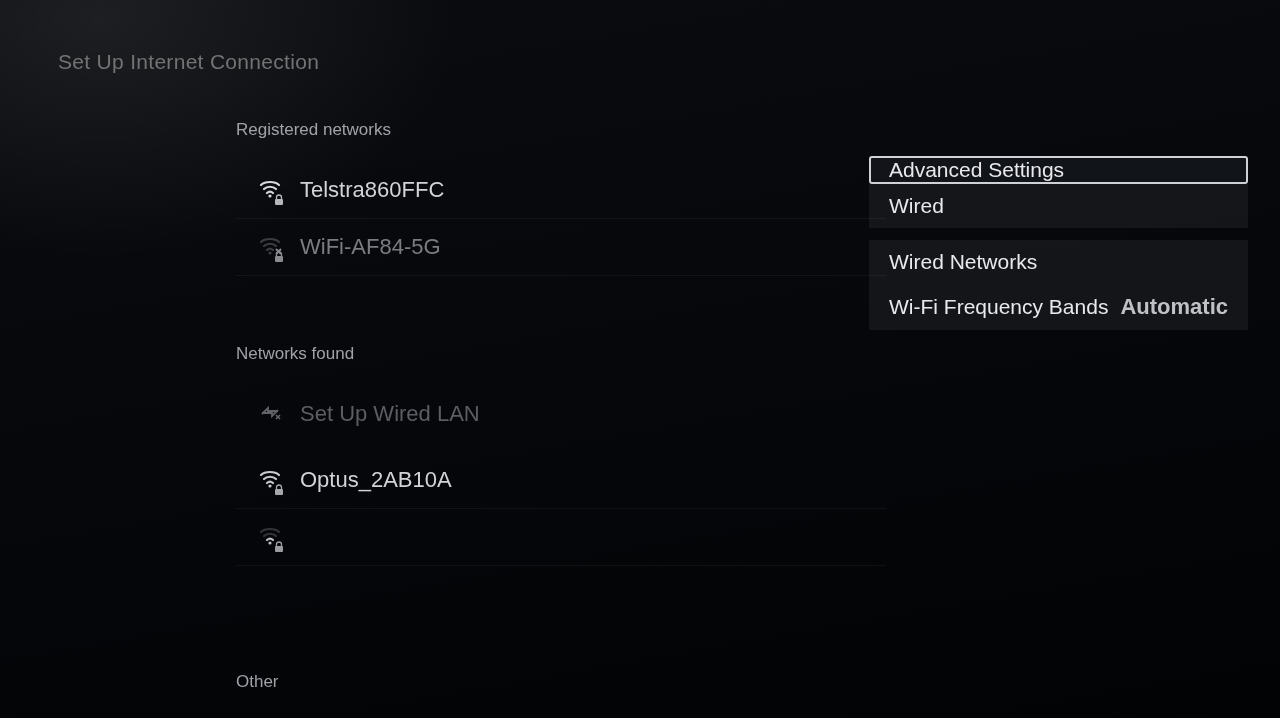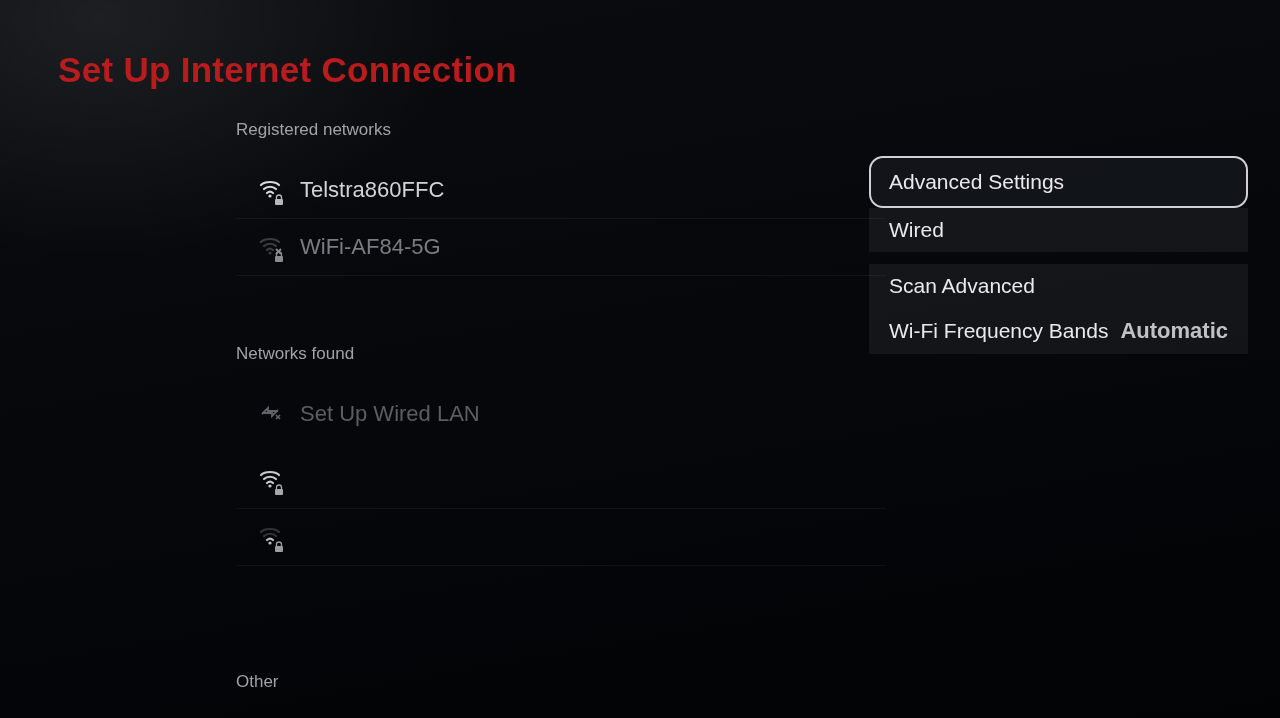--- a/index.html
+++ b/index.html
@@ -9,23 +9,23 @@
                 linear-gradient(170deg, #0a0c10 0%, #06080c 40%, #020304 100%);
     font-family: -apple-system, "Segoe UI", Helvetica, Arial, sans-serif;
     color: #d0d0d5;
     position: relative;
     font-weight: 300;
   }
   .page-title {
     position: absolute;
     left: 58px;
     top: 50px;
-    font-size: 35px;
-    font-weight: 700;
-    color: #b91c1c;
+    font-size: 21px;
+    font-weight: 400;
+    color: #737373;
     letter-spacing: 0.3px;
   }
   .content {
     position: absolute;
     left: 236px;
     top: 112px;
     width: 650px;
   }
   .section-label {
     font-size: 17px;
@@ -81,22 +81,22 @@
     font-size: 21px;
     font-weight: 300;
     color: #e8e9ec;
     display: flex;
     justify-content: space-between;
     align-items: center;
   }
   .menu-item.selected {
     background: rgba(20,22,28,0.85);
     border: 2px solid #d0d1d6;
-    border-radius: 14px;
-    padding: 12px 18px;
+    border-radius: 3px;
+    padding: 0 18px;
   }
   .menu-item .value {
     font-size: 22px;
     color: #c0c1c6;
     font-weight: 700;
   }
 </style>
 </head>
 <body>
 
@@ -183,20 +183,21 @@
     <span class="net-icon" style="color:#c8c9cd">
       <svg viewBox="0 0 24 24">
           <use href="#wifi-strong"></use>
         </svg>
     </span>
     <span class="lock-badge" style="color:#a6a7ab">
       <svg viewBox="0 0 10 12">
           <use href="#lock"></use>
         </svg>
     </span>
+    <span class="net-name">Optus_2AB10A</span>
   </div>
 
   <div class="net-item dim">
     <span class="net-icon" style="color:#babbbf">
       <svg viewBox="0 0 24 24">
           <use href="#wifi-weak"></use>
         </svg>
     </span>
     <span class="lock-badge" style="color:#9a9b9f">
       <svg viewBox="0 0 10 12">
@@ -213,20 +214,20 @@
   <div class="menu-group">
     <div class="menu-item selected">
       <span>Advanced Settings</span>
     </div>
     <div class="menu-item">
       <span>Wired</span>
     </div>
   </div>
   <div class="menu-group">
     <div class="menu-item">
-      <span>Scan Advanced</span>
+      <span>Wired Networks</span>
     </div>
     <div class="menu-item">
       <span>Wi-Fi Frequency Bands</span>
       <span class="value">Automatic</span>
     </div>
   </div>
 </div>
 
 </body></html>

